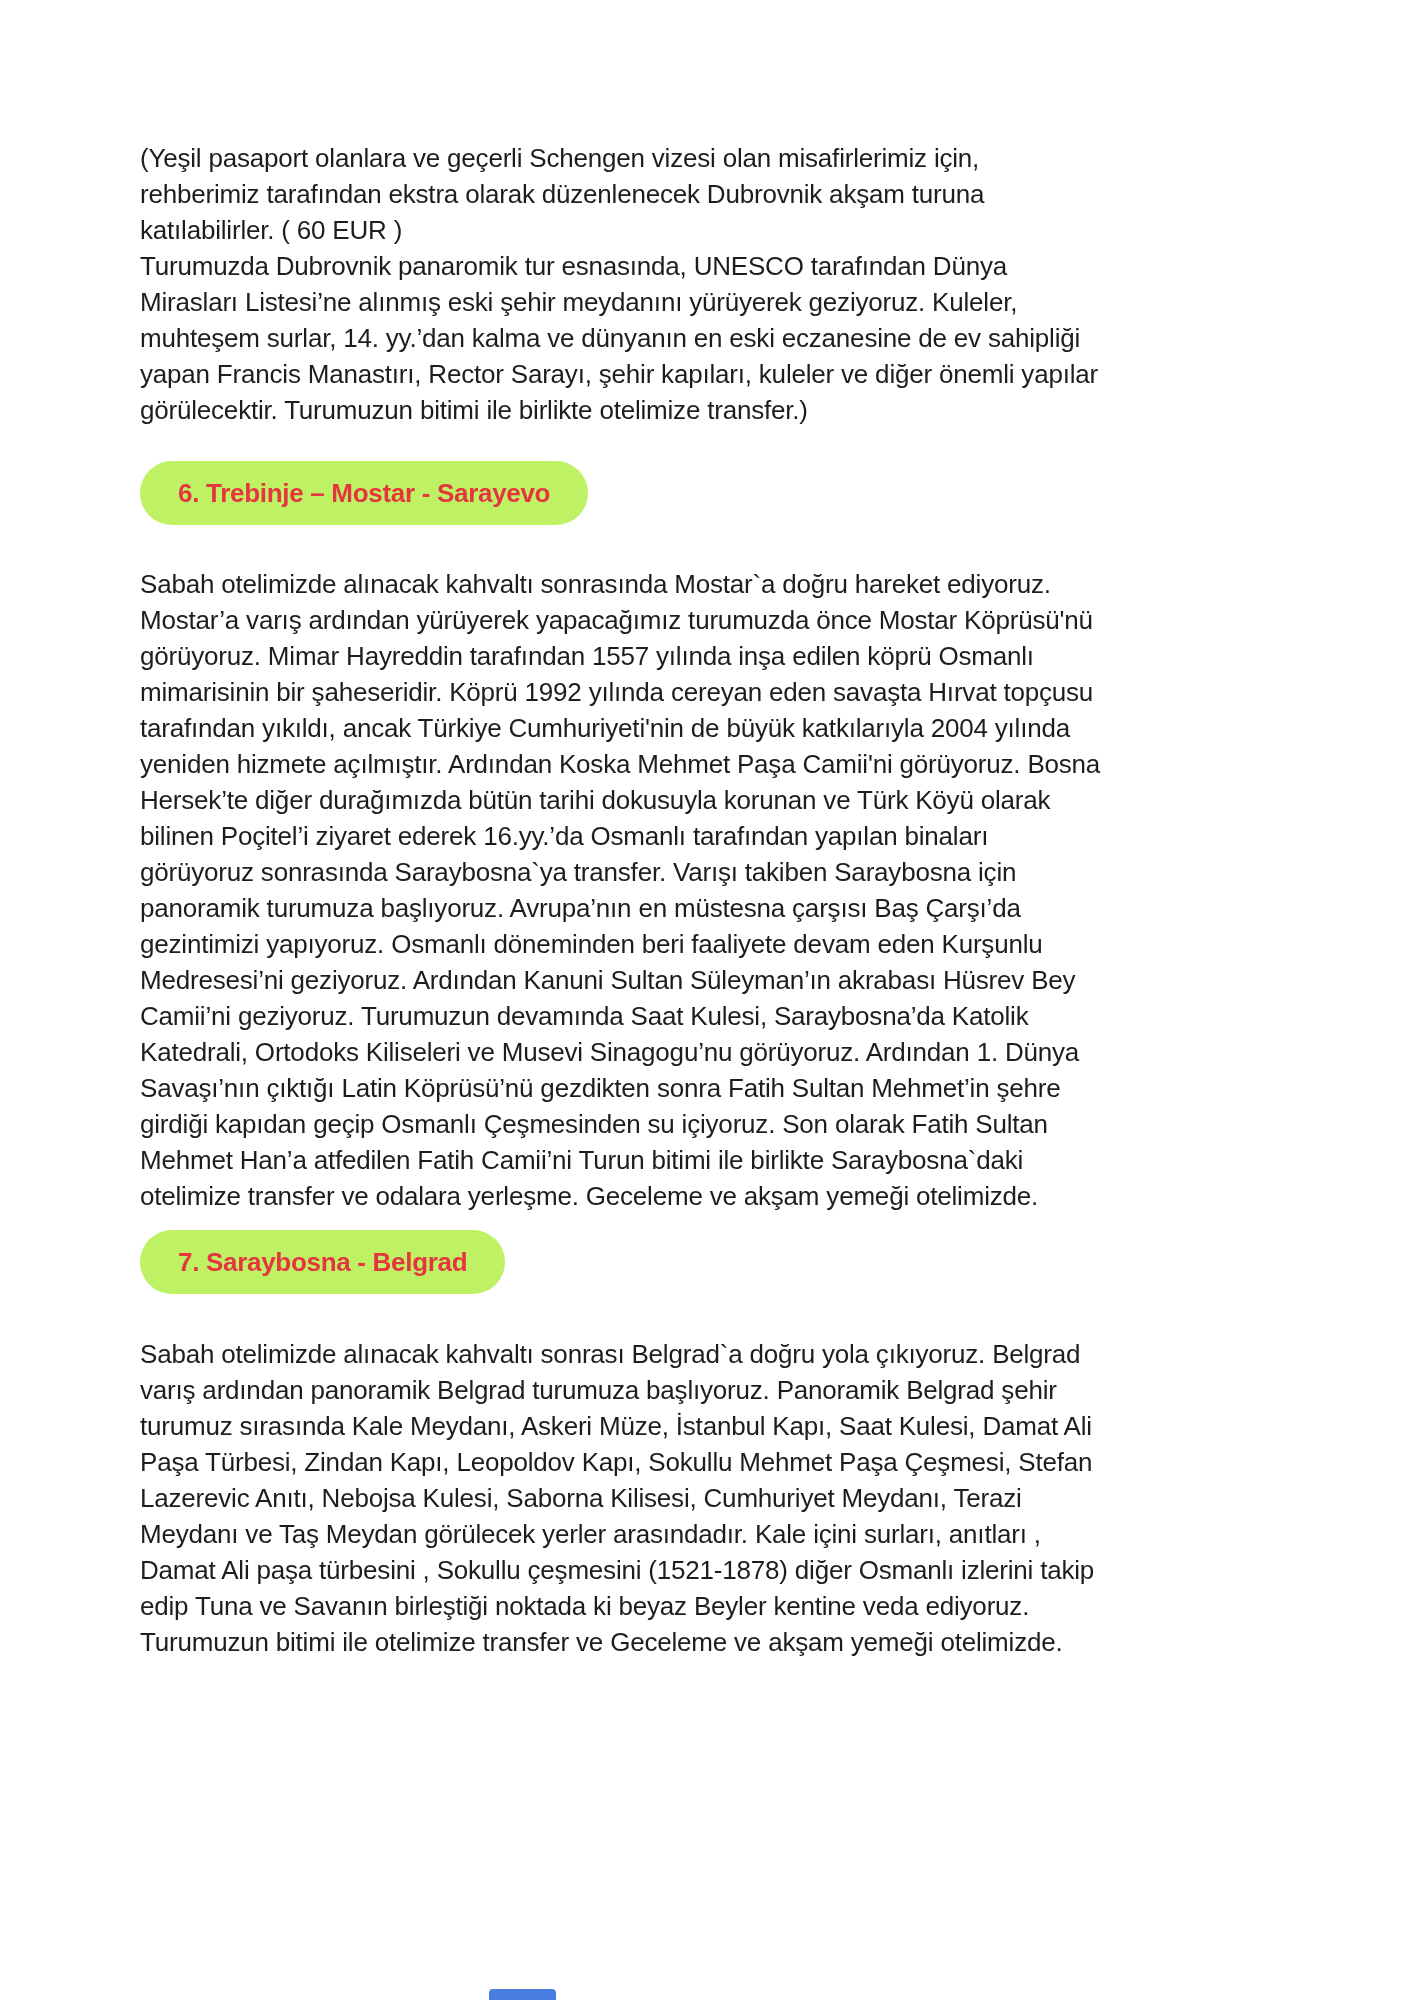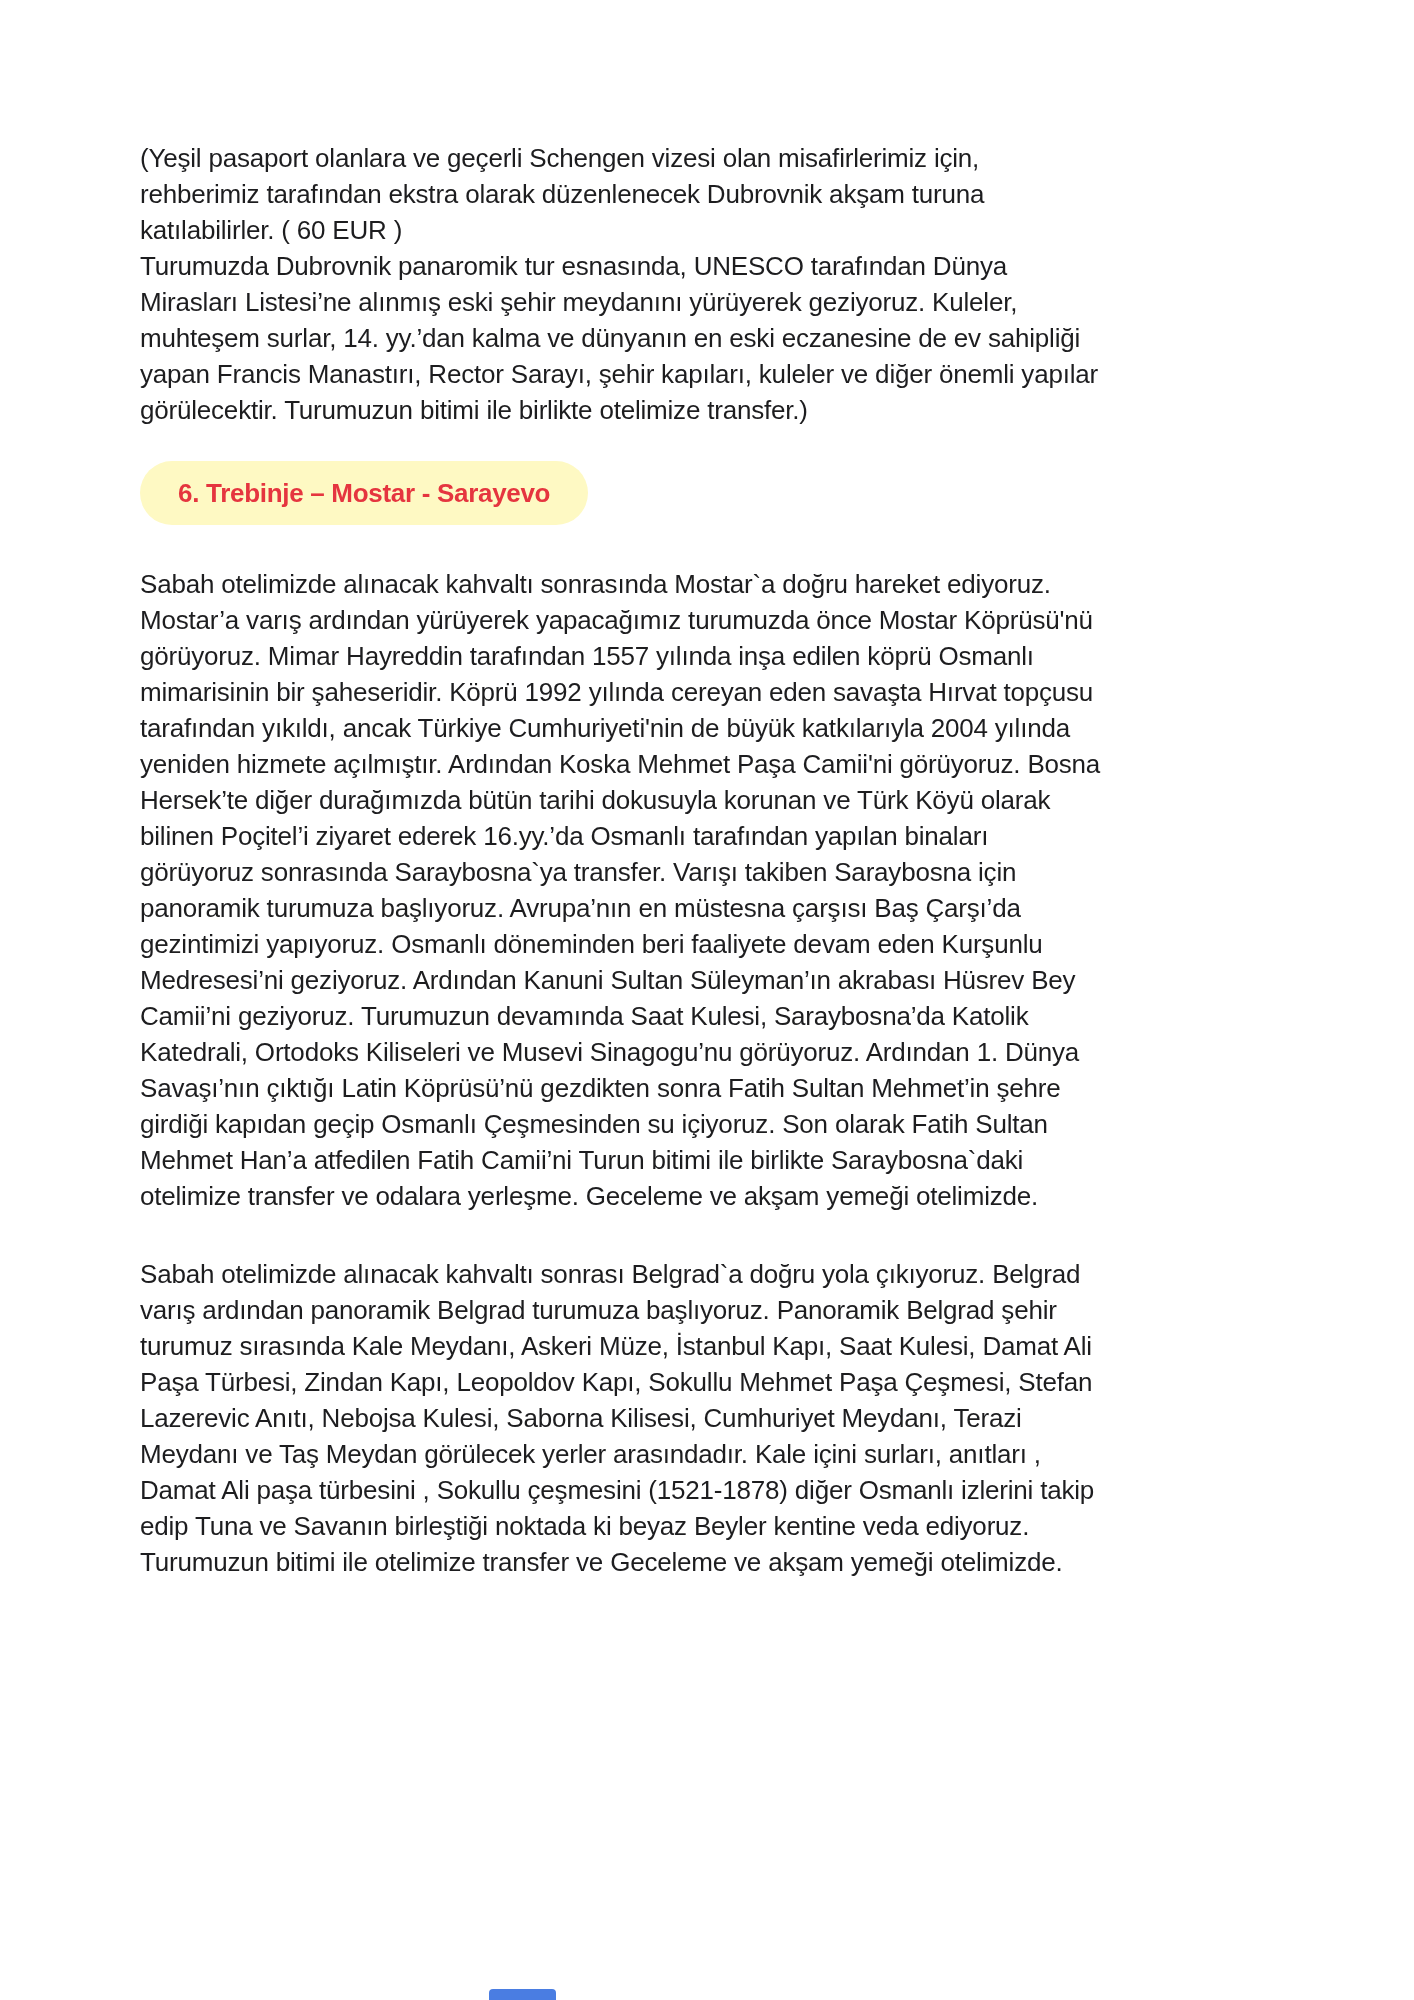--- a/index.html
+++ b/index.html
@@ -24,21 +24,21 @@
     line-height: 36px;
     letter-spacing: -0.2px;
     white-space: pre-line;
     color: #1d1d1f;
   }
   .mt-para { margin-top: 47px; }
   .badge-row { margin-top: 33px; }
   .badge-row.tight { margin-top: 16px; }
   .section-badge {
     display: inline-block;
-    background: #fef9c3;
+    background: #bef264;
     color: #e5353f;
     font-weight: 700;
     font-size: 26px;
     line-height: 26px;
     letter-spacing: -0.3px;
     padding: 19px 38px;
     border-radius: 40px;
   }
   #para-day6 { margin-top: 41px; }
   #para-day7 { margin-top: 42px; }
@@ -82,20 +82,23 @@
 panoramik turumuza başlıyoruz. Avrupa’nın en müstesna çarşısı Baş Çarşı’da
 gezintimizi yapıyoruz. Osmanlı döneminden beri faaliyete devam eden Kurşunlu
 Medresesi’ni geziyoruz. Ardından Kanuni Sultan Süleyman’ın akrabası Hüsrev Bey
 Camii’ni geziyoruz. Turumuzun devamında Saat Kulesi, Saraybosna’da Katolik
 Katedrali, Ortodoks Kiliseleri ve Musevi Sinagogu’nu görüyoruz. Ardından 1. Dünya
 Savaşı’nın çıktığı Latin Köprüsü’nü gezdikten sonra Fatih Sultan Mehmet’in şehre
 girdiği kapıdan geçip Osmanlı Çeşmesinden su içiyoruz. Son olarak Fatih Sultan
 Mehmet Han’a atfedilen Fatih Camii’ni Turun bitimi ile birlikte Saraybosna`daki
 otelimize transfer ve odalara yerleşme.  Geceleme ve akşam yemeği otelimizde.</p>
 
+  <div class="badge-row tight">
+    <span class="section-badge">7. Saraybosna - Belgrad</span>
+  </div>
 
   <p class="body-text" id="para-day7">Sabah otelimizde alınacak kahvaltı sonrası Belgrad`a doğru yola çıkıyoruz.  Belgrad
 varış ardından panoramik Belgrad turumuza başlıyoruz. Panoramik Belgrad şehir
 turumuz sırasında Kale Meydanı, Askeri Müze, İstanbul Kapı, Saat Kulesi, Damat Ali
 Paşa Türbesi, Zindan Kapı, Leopoldov Kapı, Sokullu Mehmet Paşa Çeşmesi, Stefan
 Lazerevic Anıtı, Nebojsa Kulesi, Saborna Kilisesi, Cumhuriyet Meydanı, Terazi
 Meydanı ve Taş Meydan görülecek yerler arasındadır. Kale içini surları, anıtları ,
 Damat Ali paşa türbesini , Sokullu çeşmesini (1521-1878) diğer Osmanlı izlerini takip
 edip Tuna ve Savanın birleştiği noktada ki beyaz Beyler kentine veda ediyoruz.
 Turumuzun bitimi ile  otelimize transfer ve Geceleme ve akşam yemeği otelimizde.</p>

